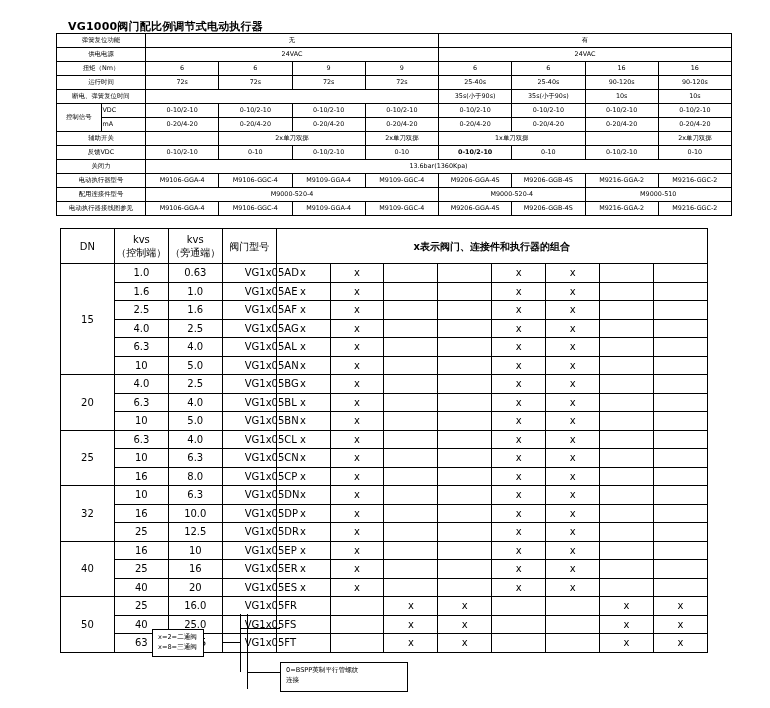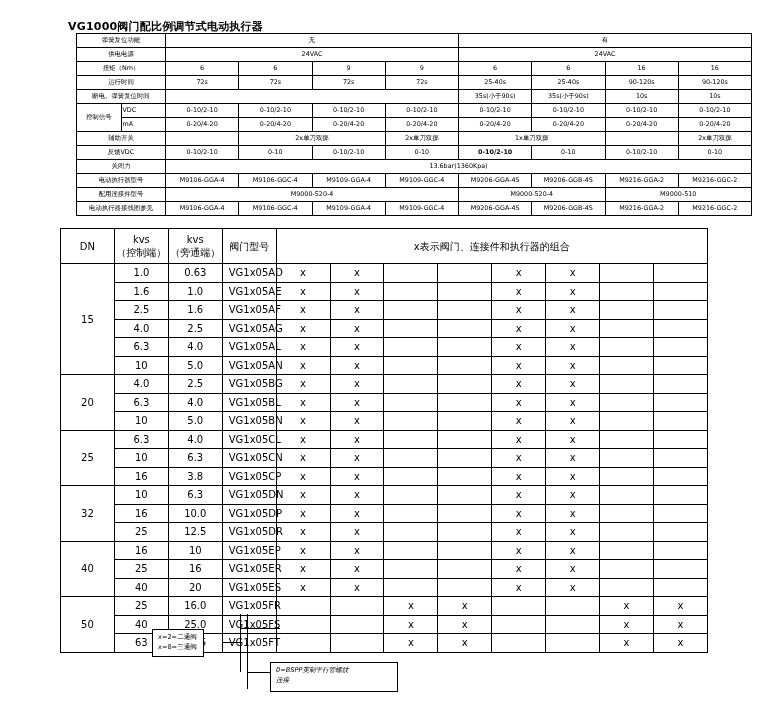--- a/index.html
+++ b/index.html
@@ -28,21 +28,21 @@
     font-weight: bold;
     letter-spacing: 0.2px;
   }
   table {
     border-collapse: collapse;
     table-layout: fixed;
   }
   
   .spec-table {
     position: absolute;
-    left: 76px;
+    left: 56px;
     top: 33px;
     width: 676px;
     font-size: 6.4px;
   }
   .spec-table td, .spec-table th {
     border: 0.6px solid #000;
     text-align: center;
     vertical-align: middle;
     padding: 1px 1px;
     line-height: 1.35;
@@ -82,27 +82,27 @@
   }
   .matrix-table td.dn {
     width: 30px;
   }
   .matrix-table td.kvs {
     width: 55px;
   }
   .matrix-table td.model {
     width: 78px;
     text-align: left;
-    padding-left: 6px;
+    padding-left: 22px;
   }
   .matrix-table td.mark {
     width: 48px;
   }
   .matrix-table th.hdr-combo {
-    font-weight: normal;
+    font-weight: bold;
     margin-top: 25px;
   }
   
   .legend {
     position: absolute;
     left: 0;
     top: 614px;
     width: 770px;
     height: 94px;
   }
@@ -123,26 +123,25 @@
     text-align: left;
   }
   .box-stem {
     left: 280px;
     top: 8px;
     width: 128px;
     height: 18px;
     text-align: left;
   }
   .box-thread {
-    left: 270px;
+    left: 280px;
     top: 48px;
     width: 128px;
     height: 30px;
     text-align: left;
-    font-style: italic;
   }
   .leader {
     position: absolute;
     background: #000;
   }
   .leader-v1 {
     left: 240px;
     top: 0px;
     width: 1px;
     height: 58px;
@@ -471,21 +470,21 @@
           <td class="mark">x</td>
           <td class="mark"></td>
           <td class="mark"></td>
           <td class="mark">x</td>
           <td class="mark">x</td>
           <td class="mark"></td>
           <td class="mark"></td>
         </tr>
         <tr>
           <td class="kvs">16</td>
-          <td class="kvs">3.8</td>
+          <td class="kvs">8.0</td>
           <td class="model">VG1x05CP</td>
           <td class="mark">x</td>
           <td class="mark">x</td>
           <td class="mark"></td>
           <td class="mark"></td>
           <td class="mark">x</td>
           <td class="mark">x</td>
           <td class="mark"></td>
           <td class="mark"></td>
         </tr>

